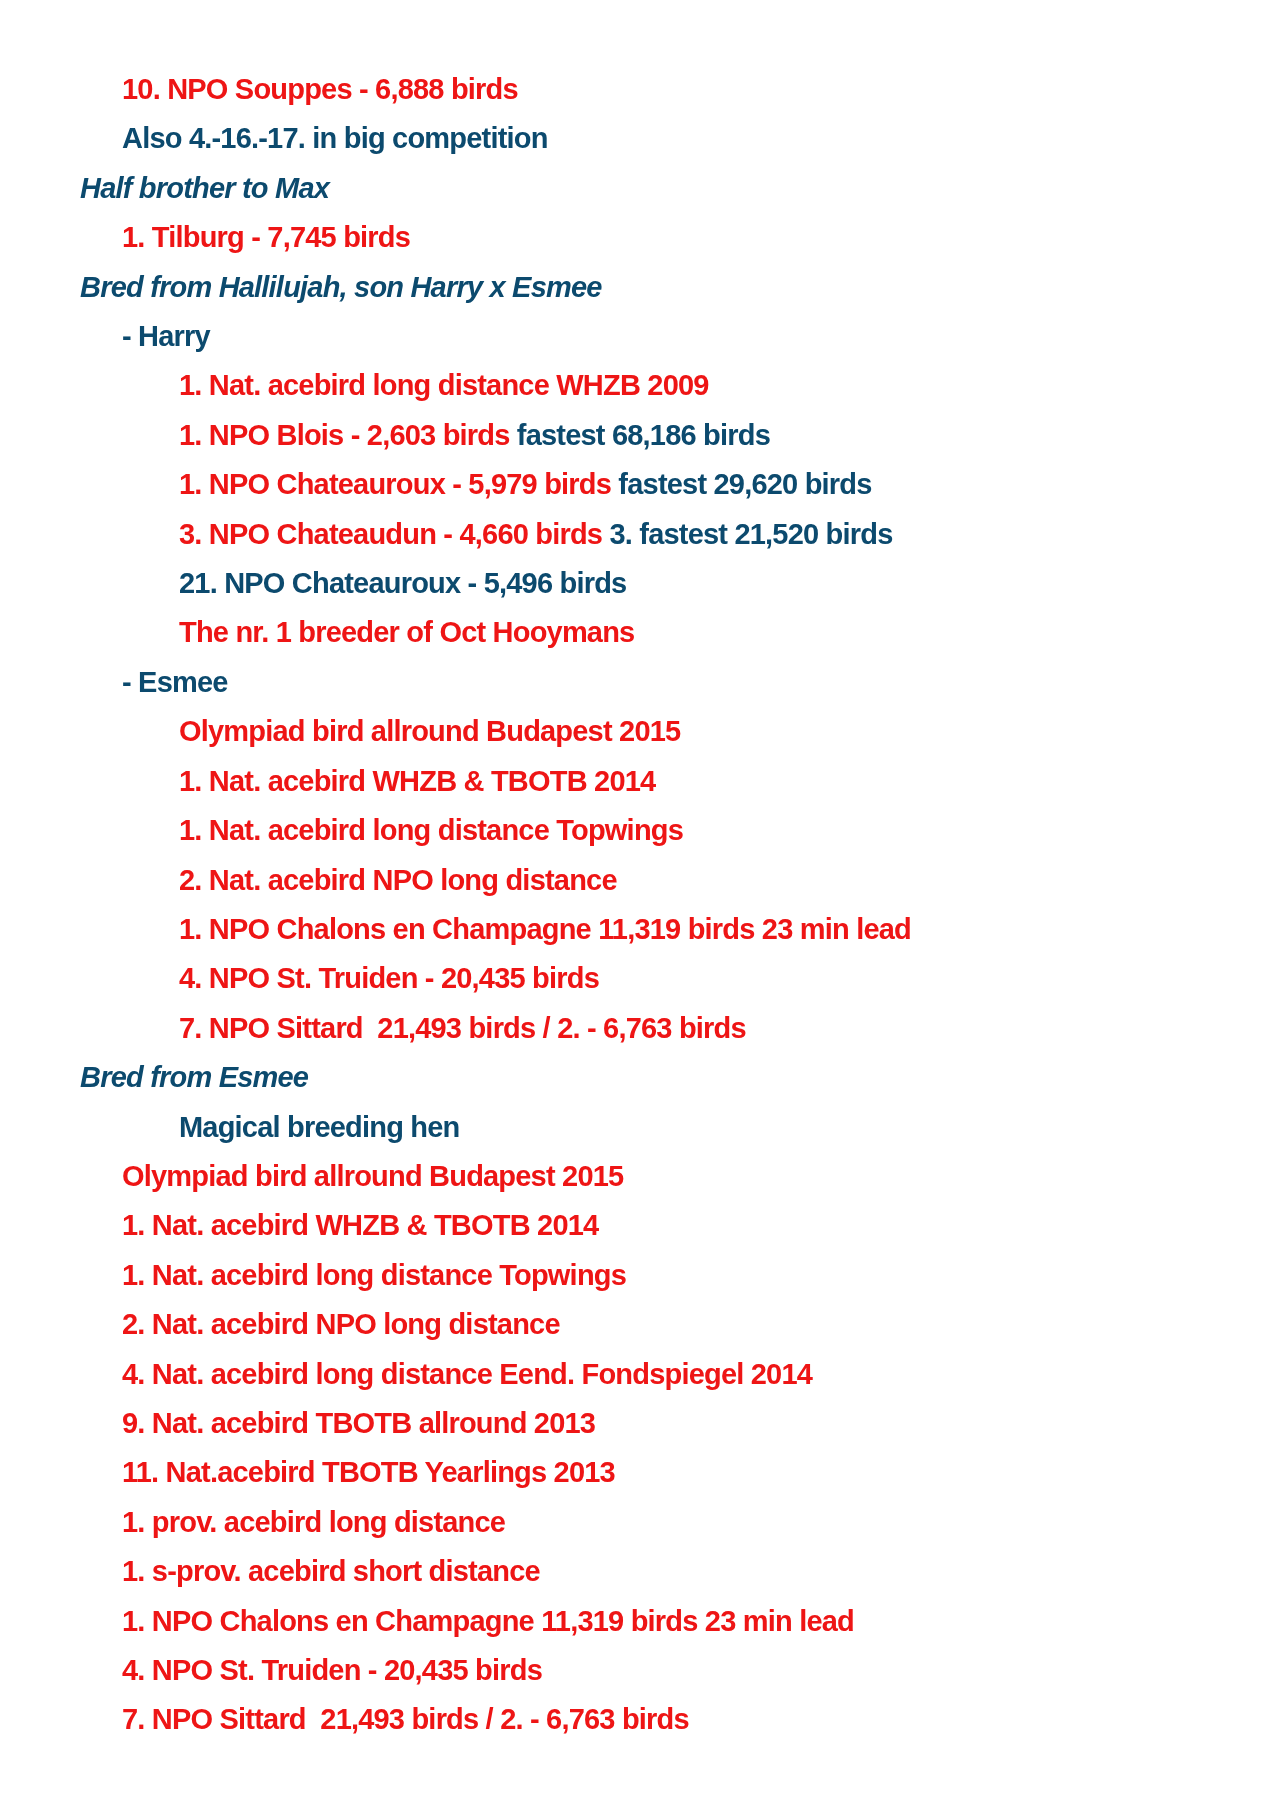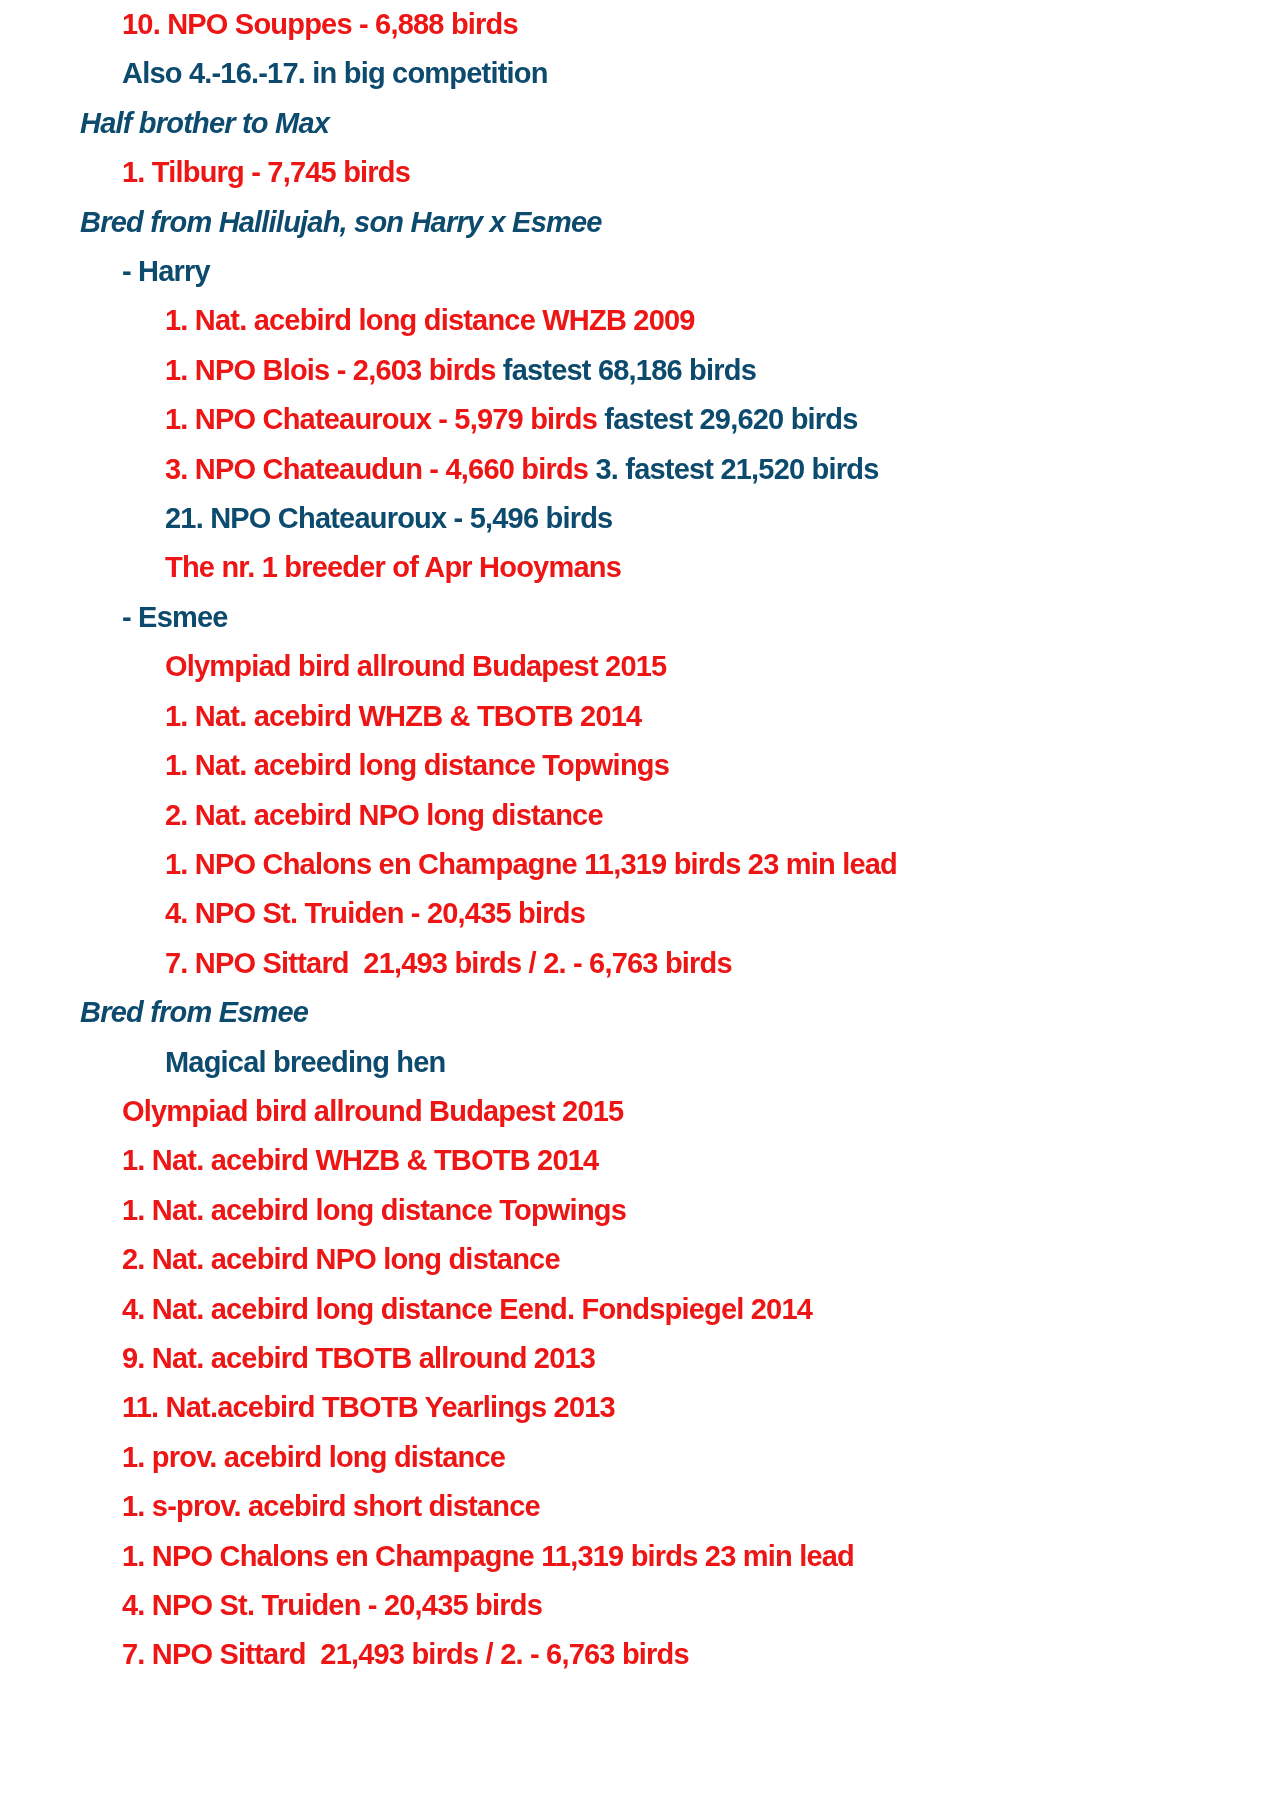--- a/index.html
+++ b/index.html
@@ -10,53 +10,54 @@
   body {
     width: 1275px;
     height: 1800px;
     overflow: hidden;
   }
   .page {
     width: 1275px;
     height: 1800px;
     background: #ffffff;
     box-sizing: border-box;
+    padding-top: 65px;
   }
   .line {
     font-family: "Liberation Sans", sans-serif;
     font-weight: 700;
     font-size: 29px;
     line-height: 49.4px;
     letter-spacing: -0.8px;
     white-space: pre-wrap;
     color: #1a1a1a;
   }
   .indent-0 { padding-left: 80px; }
   .indent-1 { padding-left: 122px; }
-  .indent-2 { padding-left: 165px; }
+  .indent-2 { padding-left: 165px; margin-left: 14px; }
   .line.header { font-style: italic; }
   .seg.red   { color: #ee1515; }
   .seg.black { color: #0c4a6e; }
 </style>
 </head>
 <body>
 
 <div class="page" id="doc-page">
     <div class="line indent-1"><span class="seg red">10. NPO Souppes - 6,888 birds</span></div>
     <div class="line indent-1"><span class="seg black">Also 4.-16.-17. in big competition</span></div>
     <div class="line indent-0 header"><span class="seg black">Half brother to Max</span></div>
     <div class="line indent-1"><span class="seg red">1. Tilburg - 7,745 birds</span></div>
     <div class="line indent-0 header"><span class="seg black">Bred from Hallilujah, son Harry x Esmee</span></div>
     <div class="line indent-1"><span class="seg black">- Harry</span></div>
     <div class="line indent-2"><span class="seg red">1. Nat. acebird long distance WHZB 2009</span></div>
     <div class="line indent-2"><span class="seg red">1. NPO Blois - 2,603 birds</span><span class="seg black"> fastest 68,186 birds</span></div>
     <div class="line indent-2"><span class="seg red">1. NPO Chateauroux - 5,979 birds</span><span class="seg black"> fastest 29,620 birds</span></div>
     <div class="line indent-2"><span class="seg red">3. NPO Chateaudun - 4,660 birds</span><span class="seg black"> 3. fastest 21,520 birds</span></div>
     <div class="line indent-2"><span class="seg black">21. NPO Chateauroux - 5,496 birds</span></div>
-    <div class="line indent-2"><span class="seg red">The nr. 1 breeder of Apr Hooymans</span></div>
+    <div class="line indent-2"><span class="seg red">The nr. 1 breeder of Oct Hooymans</span></div>
     <div class="line indent-1"><span class="seg black">- Esmee</span></div>
     <div class="line indent-2"><span class="seg red">Olympiad bird allround Budapest 2015</span></div>
     <div class="line indent-2"><span class="seg red">1. Nat. acebird WHZB &amp; TBOTB 2014</span></div>
     <div class="line indent-2"><span class="seg red">1. Nat. acebird long distance Topwings</span></div>
     <div class="line indent-2"><span class="seg red">2. Nat. acebird NPO long distance</span></div>
     <div class="line indent-2"><span class="seg red">1. NPO Chalons en Champagne 11,319 birds 23 min lead</span></div>
     <div class="line indent-2"><span class="seg red">4. NPO St. Truiden - 20,435 birds</span></div>
     <div class="line indent-2"><span class="seg red">7. NPO Sittard  21,493 birds / 2. - 6,763 birds</span></div>
     <div class="line indent-0 header"><span class="seg black">Bred from Esmee</span></div>
     <div class="line indent-2"><span class="seg black">Magical breeding hen</span></div>

